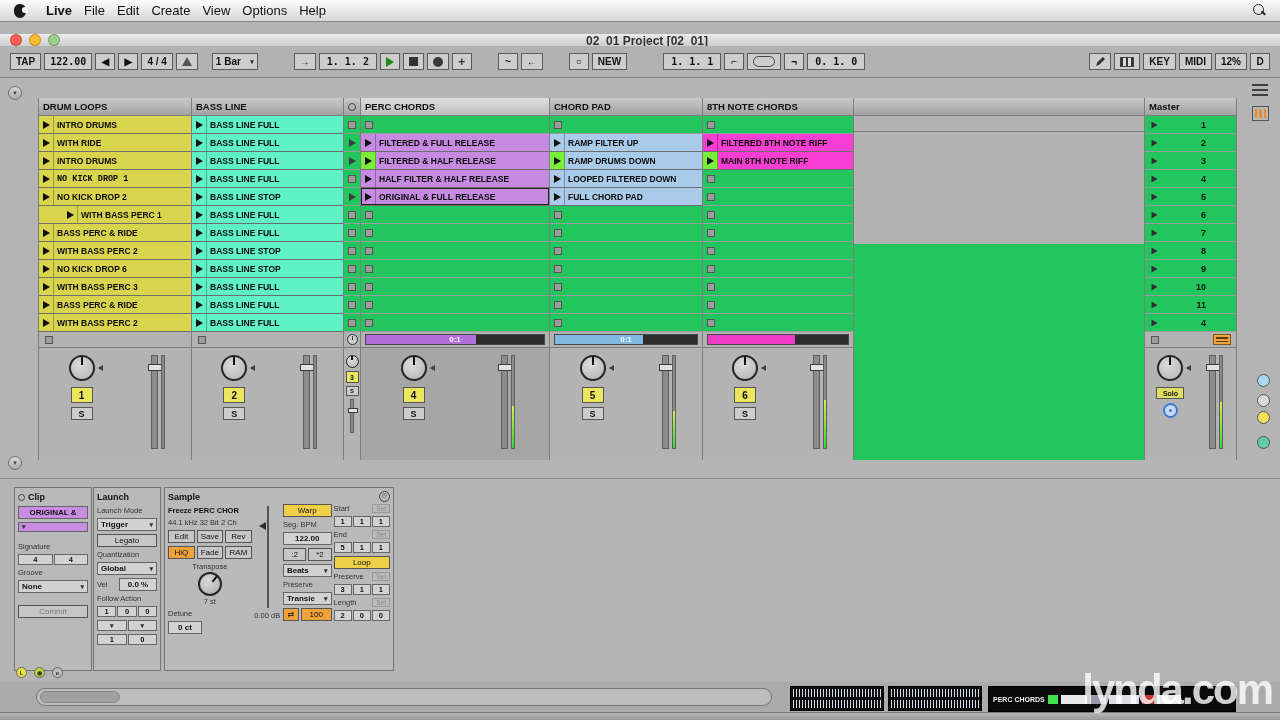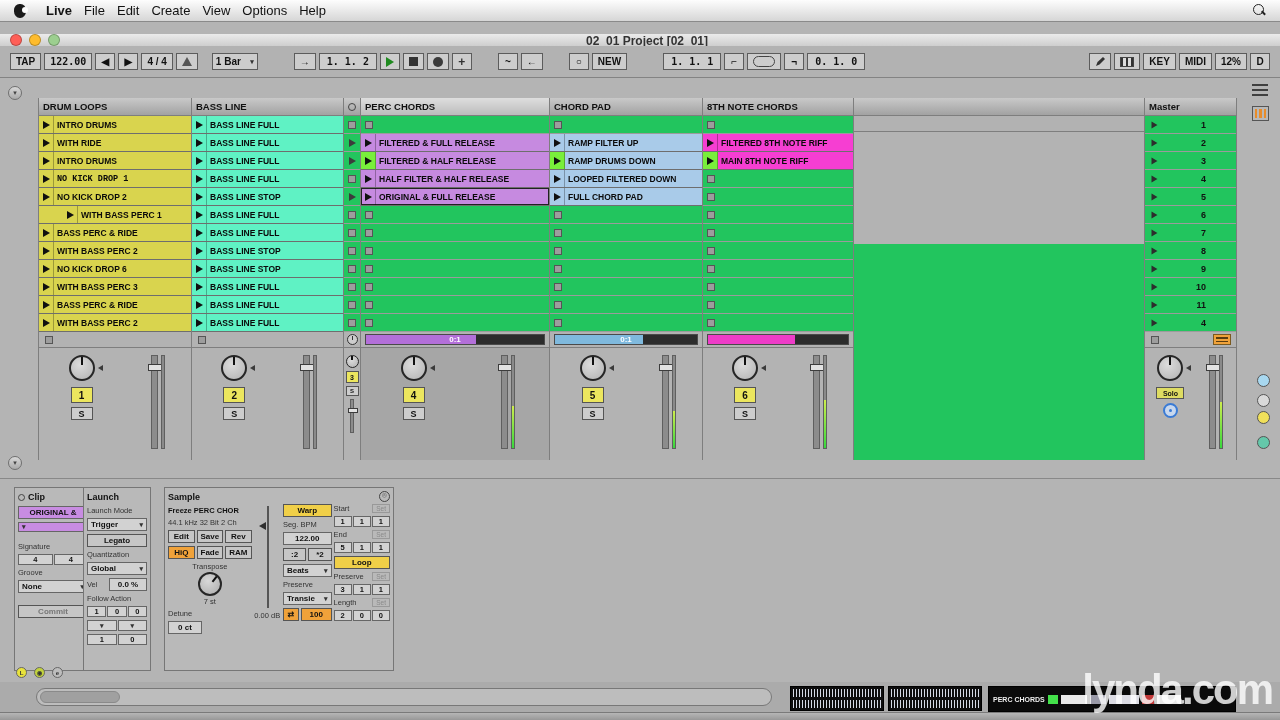--- a/index.html
+++ b/index.html
@@ -99,29 +99,29 @@
 .hamb{position:absolute;right:12px;top:6px;width:16px;height:12px;display:flex;flex-direction:column;justify-content:space-between}
 .hamb i{height:2px;background:#3f3f3f}
 .ovicon{position:absolute;right:11px;top:28px;width:17px;height:15px;border:1px solid #555;background:#b8b8b8;display:flex;gap:2px;padding:2px;align-items:stretch}
 .ovicon i{flex:1;background:#e88c2a}
 .rcirc{position:absolute;right:10px;width:13px;height:13px;border-radius:50%;border:1px solid #555}
 
 
 .clipview{position:absolute;top:478px;left:0;width:100%;height:204px;background:#b4b4b4;border-top:1px solid #888}
 .panel{position:absolute;top:8px;height:184px;background:#b9b9b9;border:1px solid #767676;padding:3px;display:flex;flex-direction:column;gap:3px}
 .p-clip{left:14px;width:78px}
-.p-launch{left:83px;width:68px}
+.p-launch{left:93px;width:68px}
 .p-sample{left:164px;width:230px;flex-direction:row;gap:2px}
 .ptitle{font-size:9px;font-weight:bold;display:flex;align-items:center;gap:3px;height:12px;flex-shrink:0}
 .pdot{width:7px;height:7px;border:1.5px solid #444;border-radius:50%}
 .plabel{font-size:7.5px;color:#333;line-height:9px;flex-shrink:0}
 .ibox{height:13px;background:#d2d2d2;border:1px solid #666;font-size:8px;font-weight:bold;display:flex;align-items:center;justify-content:center;flex-shrink:0;overflow:hidden;white-space:nowrap}
 .dd{justify-content:space-between;padding:0 3px}
 .dd::after{content:"▾";font-size:7px;color:#333}
-.pbtn{height:13px;background:#c6c6c6;border:1px solid #555;font-size:8px;font-weight:bold;display:flex;align-items:center;justify-content:center;flex-shrink:0}
+.pbtn{height:13px;background:#c6c6c6;border:1px solid #555;font-size:8px;font-weight:normal;display:flex;align-items:center;justify-content:center;flex-shrink:0}
 .btnrow{display:flex;gap:2px;flex-shrink:0}
 .btnrow>*{flex:1}
 .on-yellow{background:#f0cf48}
 .on-orange{background:#f0a23a}
 .dim{color:#777}
 .minirow{display:flex;gap:1px;flex-shrink:0}
 .mini-i{flex:1;height:11px;background:#d2d2d2;border:1px solid #666;font-size:7.5px;font-weight:bold;display:flex;align-items:center;justify-content:center}
 .lblset{display:flex;justify-content:space-between;align-items:center;flex-shrink:0}
 .setbtn{font-size:6.5px;color:#8a8a8a;border:1px solid #999;padding:0 3px;height:9px;line-height:8px}
 .purple{background:#c88ce2}

